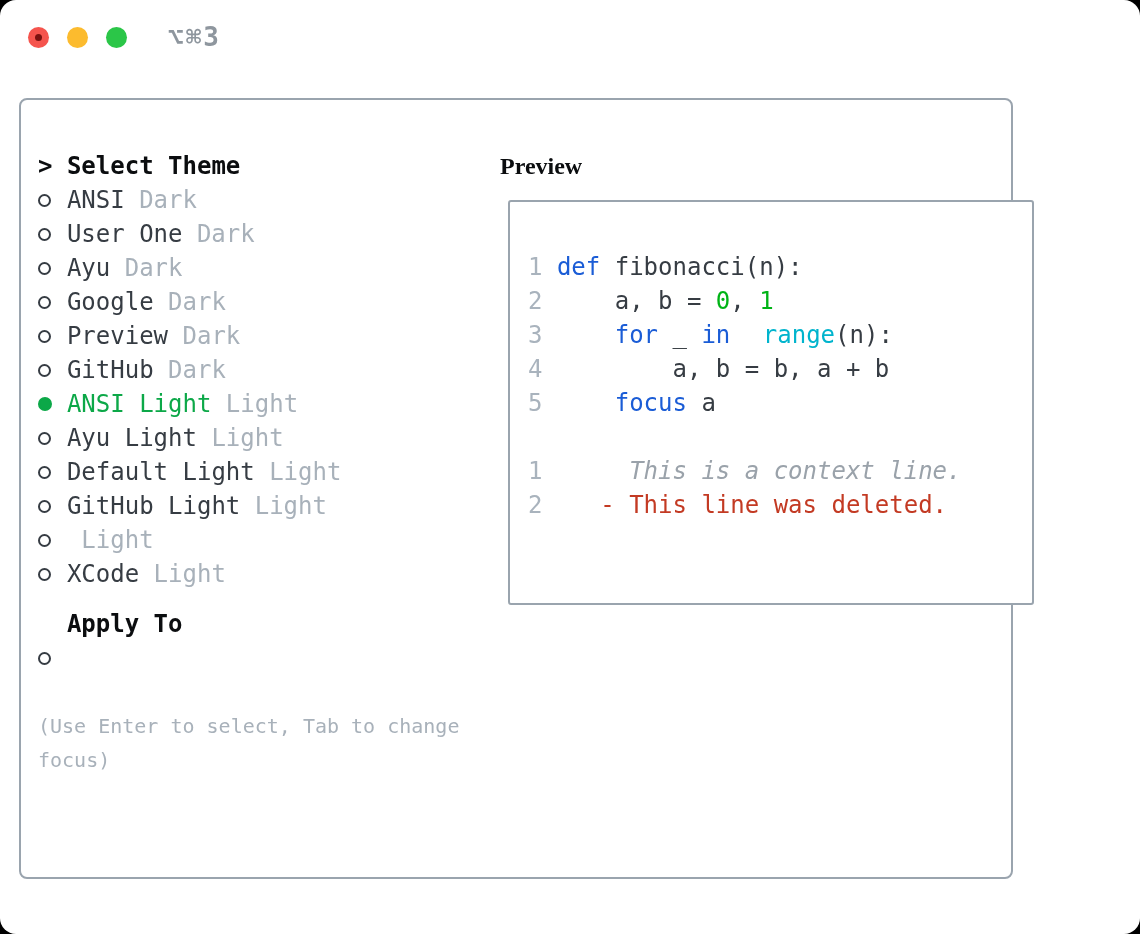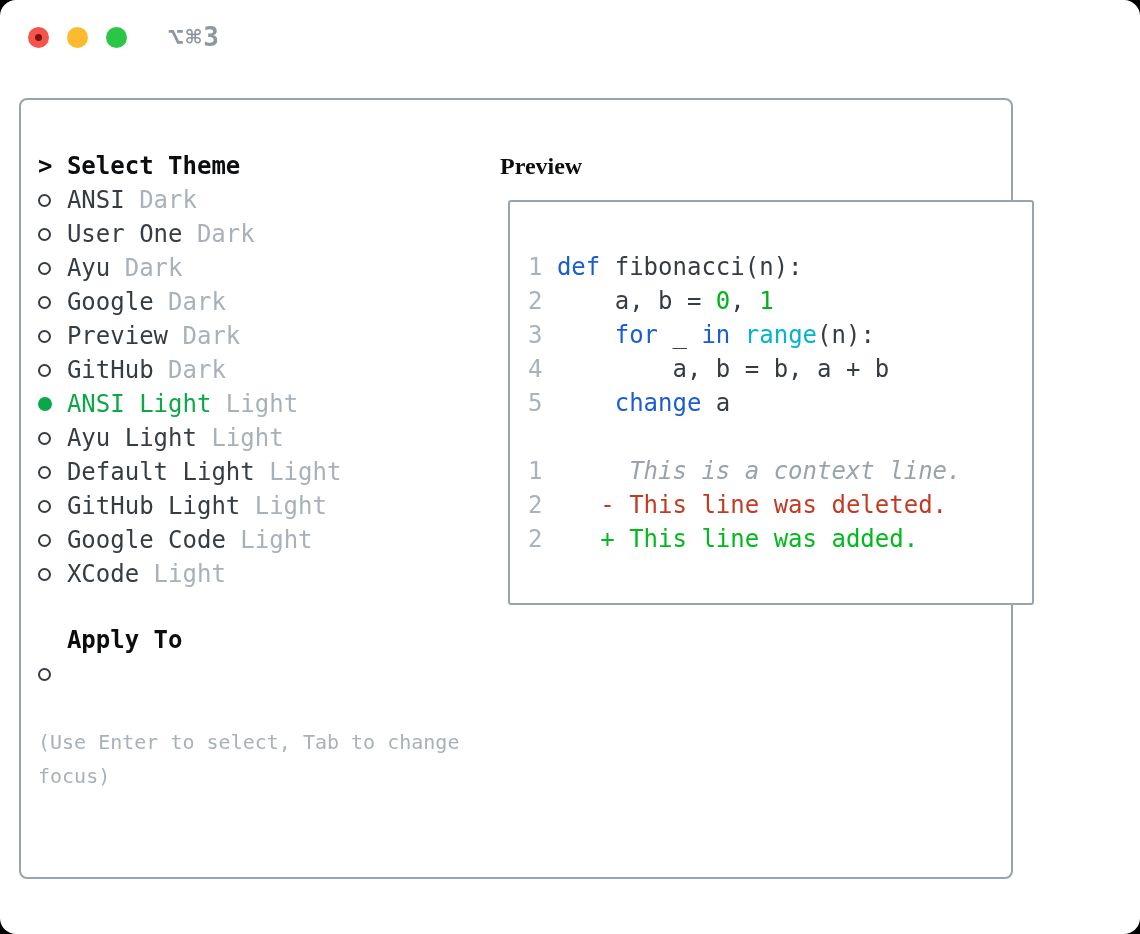--- a/index.html
+++ b/index.html
@@ -54,21 +54,21 @@
   }
   .circle.filled {
     width: 14px; height: 14px;
     background: var(--selected-green);
     border-color: var(--selected-green);
   }
   .heading { font-weight: bold; color: var(--heading); }
   .name    { color: var(--text); white-space: pre; }
   .row.selected .name { color: var(--selected-green); }
   .variant { color: var(--muted); margin-left: 1ch; white-space: pre; }
-  #apply-header { margin-top: 32px; text-align: right; }
+  #apply-header { margin-top: 16px; text-align: right; }
   .help {
     margin-top: 34px;
     color: var(--muted);
     font-size: 20px; line-height: 34px;
     width: 430px;
   }
   
   .preview-label { position: absolute; left: 479px; top: 49px; font-family: Liberation Serif, serif; }
   .preview-box {
     position: absolute; left: 487px; top: 100px;
@@ -76,21 +76,21 @@
     border: 2px solid var(--border);
     border-radius: 3px;
     box-sizing: border-box;
     padding: 48px 8px 0 18px;
     background: #fff;
     overflow: hidden;
   }
   .cline { white-space: pre; font-size: 24px; line-height: 34px; height: 34px; }
   .ln  { color: var(--line-number); }
   .kw  { color: var(--keyword-blue); }
-  .fn  { color: var(--builtin-cyan); }
+  .fn  { color: var(--builtin-cyan); margin-left: 18px; }
   .num { color: var(--number-green); }
   .pl  { color: var(--text); }
   .ctx { color: var(--context); font-style: italic; }
   .del { color: var(--deleted-red); }
   .add { color: var(--added-green); }
 </style>
 </head>
 <body>
 
 <div class="window">
@@ -178,21 +178,20 @@
             <span class="marker">
               <span class="circle"></span>
             </span>
             <span class="name">GitHub Light</span>
             <span class="variant">Light</span>
           </div>
           <div class="row item">
             <span class="marker">
               <span class="circle"></span>
             </span>
-            <span class="name">Google Code</span>
             <span class="variant">Light</span>
           </div>
           <div class="row item">
             <span class="marker">
               <span class="circle"></span>
             </span>
             <span class="name">XCode</span>
             <span class="variant">Light</span>
           </div>
         </div>
@@ -216,22 +215,21 @@
     <div class="preview-label row">
       <span class="heading">Preview</span>
     </div>
 
     <div class="preview-box">
       <div id="code">
           <div class="cline"><span class="ln">1</span><span class="pl"> </span><span class="kw">def</span><span class="pl"> fibonacci(n):</span></div>
           <div class="cline"><span class="ln">2</span><span class="pl">     a, b = </span><span class="num">0</span><span class="pl">, </span><span class="num">1</span></div>
           <div class="cline"><span class="ln">3</span><span class="pl">     </span><span class="kw">for</span><span class="pl"> _ </span><span class="kw">in</span><span class="pl"> </span><span class="fn">range</span><span class="pl">(n):</span></div>
           <div class="cline"><span class="ln">4</span><span class="pl">         a, b = b, a + b</span></div>
-          <div class="cline"><span class="ln">5</span><span class="pl">     </span><span class="kw">change</span><span class="pl"> a</span></div>
+          <div class="cline"><span class="ln">5</span><span class="pl">     </span><span class="kw">focus</span><span class="pl"> a</span></div>
           <div class="cline"><span class="ln"></span></div>
           <div class="cline"><span class="ln">1</span><span class="ctx">      This is a context line.</span></div>
           <div class="cline"><span class="ln">2</span><span class="del">    - This line was deleted.</span></div>
-          <div class="cline"><span class="ln">2</span><span class="add">    + This line was added.</span></div>
         </div>
     </div>
 
   </div>
 </div>
 
 </body></html>

